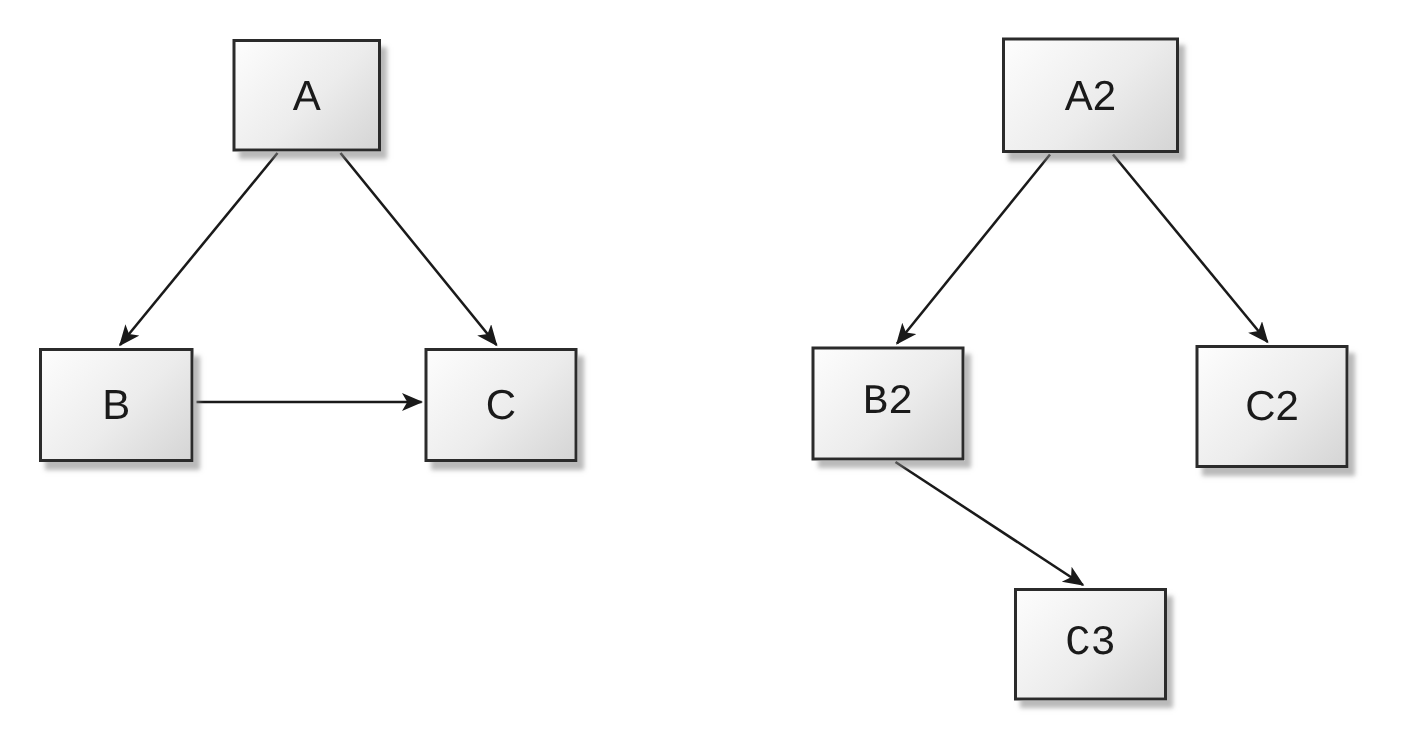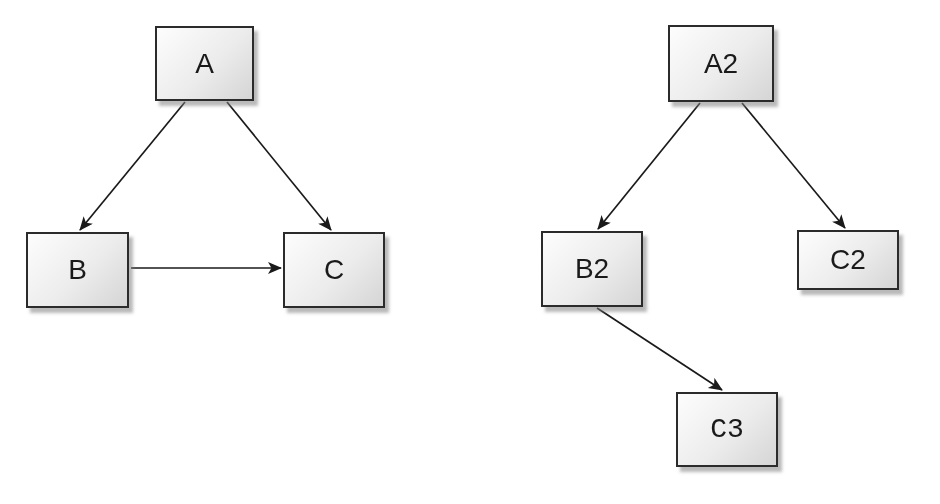--- a/index.html
+++ b/index.html
@@ -64,26 +64,26 @@
   <div id="nodes">
       <div class="node" style="left: 155px; top: 26px; width: 99px; height: 75px;">
         <span class="node-label">A</span>
       </div>
       <div class="node" style="left: 26px; top: 232px; width: 103px; height: 76px;">
         <span class="node-label">B</span>
       </div>
       <div class="node" style="left: 283px; top: 232px; width: 102px; height: 76px;">
         <span class="node-label">C</span>
       </div>
-      <div class="node" style="left: 668px; top: 25px; width: 106px; height: 77px;">
+      <div class="node" style="left: 668px; top: 25px; width: 118px; height: 77px;">
         <span class="node-label">A2</span>
       </div>
-      <div class="node" style="left: 541px; top: 231px; width: 102px; height: 76px;">
+      <div class="node" style="left: 541px; top: 231px; width: 102px; height: 76px; font-family: Liberation Mono, monospace;">
         <span class="node-label">B2</span>
       </div>
-      <div class="node" style="left: 797px; top: 230px; width: 102px; height: 60px;">
+      <div class="node" style="left: 797px; top: 230px; width: 102px; height: 82px;">
         <span class="node-label">C2</span>
       </div>
       <div class="node" style="left: 676px; top: 392px; width: 102px; height: 75px; font-family: Liberation Mono, monospace;">
         <span class="node-label">C3</span>
       </div>
     </div>
 </div>
 
 </body></html>

